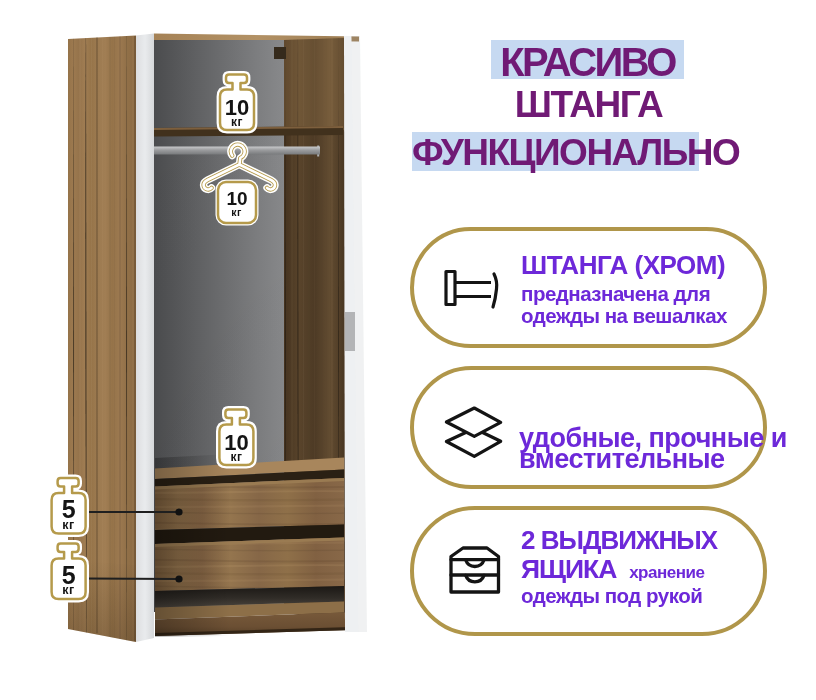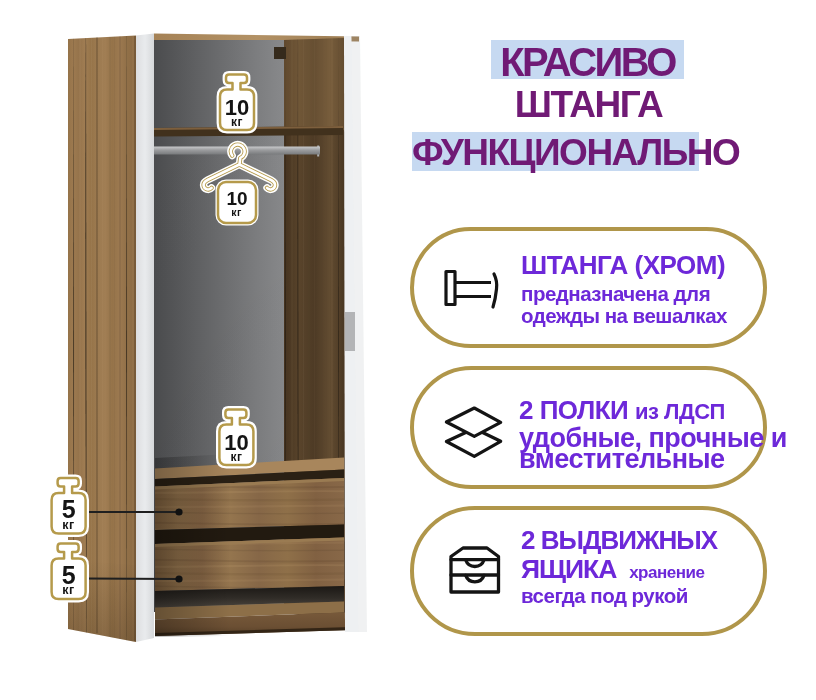--- a/index.html
+++ b/index.html
@@ -219,27 +219,26 @@
   <div class="ptxt" style="left:521px;top:250px;font-size:26px;font-weight:bold;letter-spacing:-0.5px;">ШТАНГА (ХРОМ)</div>
   <div class="ptxt" style="left:521px;top:283px;font-size:20.5px;font-weight:bold;line-height:22px;letter-spacing:-0.5px;">предназначена для<br>одежды на вешалках</div>
 
   <div class="pill" style="left:410px;top:366px;width:357px;height:123px;"></div>
   <svg width="70" height="70" viewBox="0 0 70 70" style="position:absolute;left:440px;top:400px;">
     <g stroke="#141414" stroke-width="3.2" stroke-linejoin="round" fill="#fff">
       <polygon points="6.4,41.5 34.3,28.5 60.7,41.3 34.3,56.3"></polygon>
       <polygon points="6.4,22 34.3,8 60.7,22.3 34.3,36.3"></polygon>
     </g>
   </svg>
-  <div class="ptxt" style="left:519px;top:395px;font-size:26px;font-weight:bold;letter-spacing:-0.5px;">2 ПОЛКИ <span style="font-size:22px;">из ЛДСП</span></div>
   <div class="ptxt" style="left:519px;top:427.5px;font-size:27px;font-weight:bold;line-height:21.6px;letter-spacing:-0.5px;">удобные, прочные и<br>вместительные</div>
 
   <div class="pill" style="left:410px;top:506px;width:357px;height:130px;"></div>
   <svg width="70" height="70" viewBox="0 0 70 70" style="position:absolute;left:440px;top:536px;">
     <g fill="none" stroke="#141414" stroke-width="3.3" stroke-linejoin="round" stroke-linecap="round">
       <path d="M11 20.5 L23 12 H47 L58.5 20.5 V56 H11 Z" fill="#fff"></path>
       <path d="M11 23.6 H58.5 M11 39 H58.5"></path>
       <path d="M25.7 24 A9.7 9.7 0 0 0 44 24 M25.7 39.4 A9.7 9.7 0 0 0 44 39.4"></path>
     </g>
   </svg>
   <div class="ptxt" style="left:521px;top:525px;font-size:26px;font-weight:bold;letter-spacing:-1px;">2 ВЫДВИЖНЫХ</div>
   <div class="ptxt" style="left:521px;top:554px;font-size:26.5px;font-weight:bold;letter-spacing:-1px;">ЯЩИКА&nbsp; <span style="font-size:17px;letter-spacing:-0.5px;">хранение</span></div>
-  <div class="ptxt" style="left:521px;top:583.5px;font-size:20.5px;font-weight:bold;letter-spacing:-0.5px;">всегда под рукой</div>
+  <div class="ptxt" style="left:521px;top:583.5px;font-size:20.5px;font-weight:bold;letter-spacing:-0.5px;">одежды под рукой</div>
 </div>
 
 </body></html>

